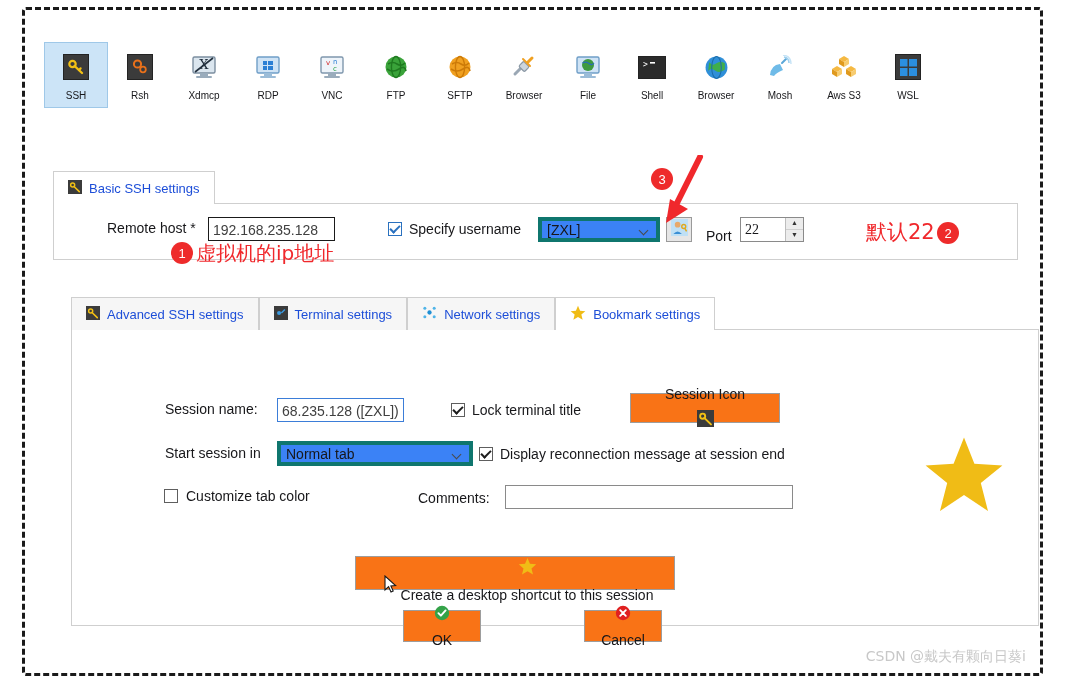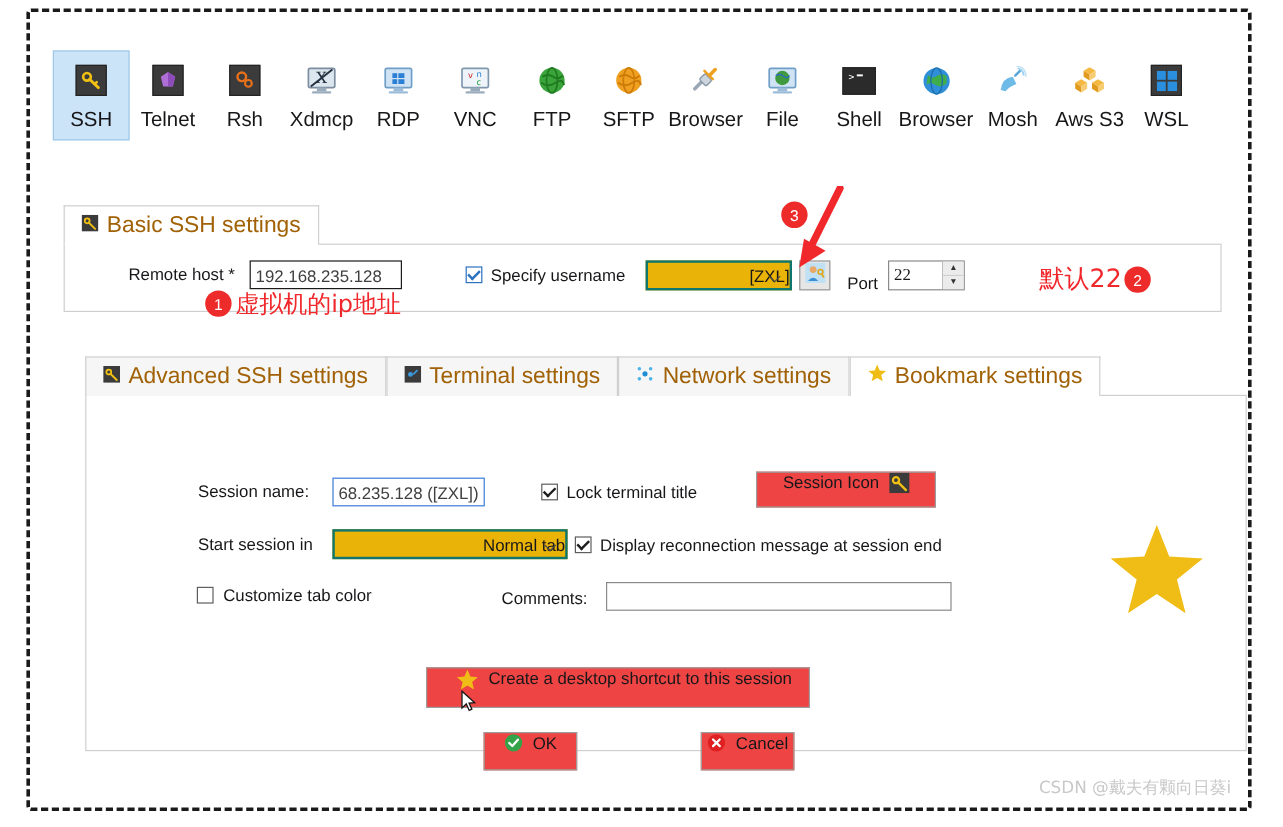--- a/index.html
+++ b/index.html
@@ -73,21 +73,21 @@
   .proto.sel {
     background: #cce4f7;
     border: 1px solid #9fc8e8;
   }
   .proto .glyph {
     width: 30px; height: 30px;
     display: flex; align-items: center; justify-content: center;
     margin-bottom: 8px;
   }
   .proto .lbl {
-    font-size: 17px;
+    font-size: 10px;
     color: #17171a;
     white-space: nowrap;
   }
   .ico-box {
     width: 26px; height: 26px;
     background: #3b3b3b;
     border: 1px solid #232323;
     display: flex; align-items: center; justify-content: center;
     box-sizing: border-box;
   }
@@ -96,22 +96,22 @@
   #basic-group {
     position: absolute;
     left: 28px; top: 160px;
     width: 965px; height: 90px;
   }
   .tabrow { display: flex; align-items: flex-end; height: 34px; position: relative; z-index: 2;}
   .tab {
     height: 33px;
     display: flex; align-items: center;
     padding: 0 14px;
-    font-size: 19px;
-    color: #a16207;
+    font-size: 13px;
+    color: #1d4ed8;
     border: 1px solid #cfcfcf;
     border-bottom: none;
     background: #f6f6f6;
     box-sizing: border-box;
     cursor: pointer;
     gap: 7px;
   }
   .tab.active {
     background: #ffffff;
     border-color: #cfcfcf;
@@ -159,30 +159,29 @@
     content: "";
     width: 8px; height: 4px;
     border-left: 2px solid #2a71bf;
     border-bottom: 2px solid #2a71bf;
     transform: rotate(-45deg);
     margin-top: -2px;
   }
   .chk.grey.on:after { border-color: #1d1d1d; }
 
   .combo {
-    border: 2px solid #0f766e;
-    background: #eab308;
+    border: 4px solid #0f766e;
+    background: #3b82f6;
     height: 25px;
     box-sizing: border-box;
     display: flex; align-items: center;
     font-size: 14px; color: #17171a;
     padding-left: 5px;
     position: relative;
     cursor: pointer;
-    justify-content: flex-end;
   }
   .combo .caret {
     position: absolute; right: 7px; top: 50%;
     margin-top: -3px;
     width: 9px; height: 6px;
   }
   .combo .caret:before {
     content: "";
     position: absolute; left: 0; top: 0;
     width: 6px; height: 6px;
@@ -233,29 +232,30 @@
     position: absolute;
     left: 46px; top: 286px;
     width: 968px;
   }
   #inner-panel {
     height: 297px;
     position: relative;
   }
 
   .btn {
-    background: #ef4444;
+    background: #f97316;
     border: 1px solid #9d9d9d;
     font-size: 14px;
     color: #17171a;
-    display: flex; justify-content: center;
+    display: flex; align-items: center; justify-content: center;
     box-sizing: border-box;
     cursor: pointer;
     gap: 8px;
     font-family: "Liberation Sans", sans-serif;
+    flex-direction: column;
   }
 
   
   #footer {
     position: absolute;
     left: 0; right: 0; top: 600px;
     display: flex; justify-content: center; gap: 103px;
   }
   #footer .btn { width: 78px; height: 32px; }
 
@@ -312,31 +312,20 @@
             <svg width="18" height="18" viewBox="0 0 18 18">
               <circle cx="5.5" cy="6" r="3.2" fill="none" stroke="#f2c014" stroke-width="2.2"></circle>
               <path d="M7.6 8 L15 15" stroke="#f2c014" stroke-width="2.4" stroke-linecap="round"></path>
               <path d="M12 12 L13.6 10.4" stroke="#f2c014" stroke-width="2.2" stroke-linecap="round"></path>
             </svg>
           </div>
       </div>
       <div class="lbl">SSH</div>
     </div>
 
-    <div class="proto">
-      <div class="glyph">
-        <div class="ico-box">
-            <svg width="16" height="16" viewBox="0 0 16 16">
-              <path d="M8 1 L14 5 L12 13 L4 13 L2 5 Z" fill="#b06fd6"></path>
-              <path d="M8 1 L14 5 L12 13 L8 13 Z" fill="#8e4cbb"></path>
-            </svg>
-          </div>
-      </div>
-      <div class="lbl">Telnet</div>
-    </div>
 
     <div class="proto">
       <div class="glyph">
         <div class="ico-box">
             <svg width="18" height="18" viewBox="0 0 18 18">
               <circle cx="6.5" cy="6" r="3.6" fill="none" stroke="#e8701a" stroke-width="2"></circle>
               <circle cx="12" cy="11.5" r="2.8" fill="none" stroke="#e8701a" stroke-width="1.8"></circle>
             </svg>
           </div>
       </div>

